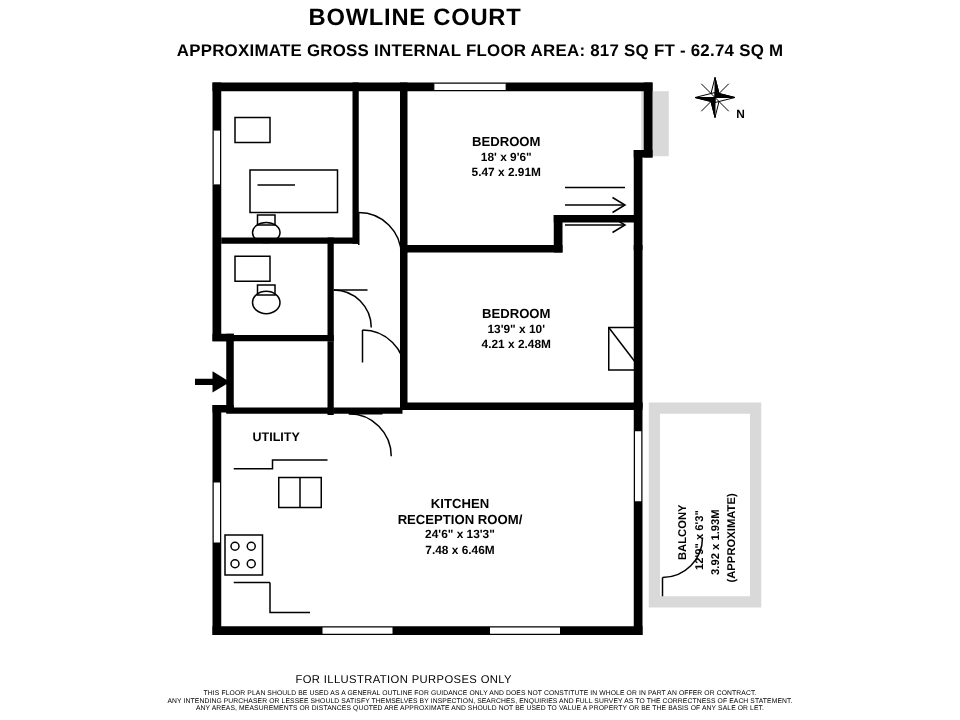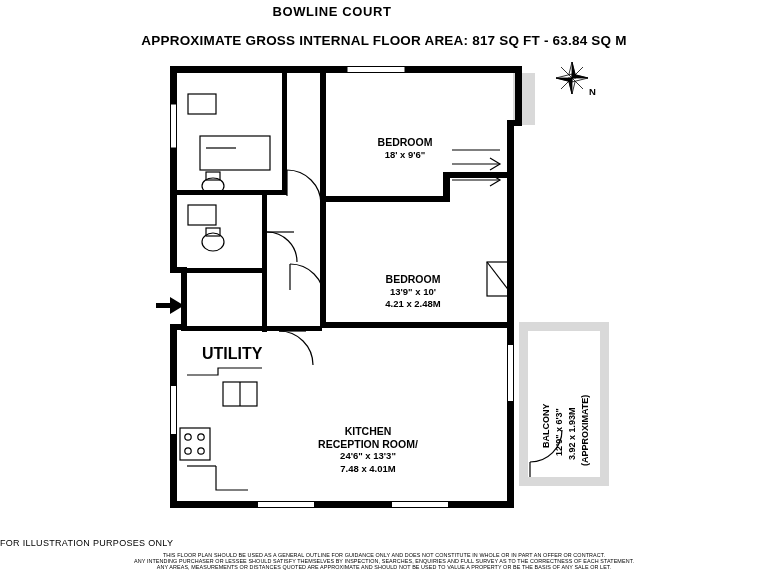--- a/index.html
+++ b/index.html
@@ -19,39 +19,40 @@
     position: relative;
     width: 768px;
     height: 576px;
   }
   .title {
     position: absolute;
     top: 4px;
     left: 0;
     width: 664px;
     text-align: center;
-    font-size: 13px;
+    font-size: 19px;
     font-weight: bold;
     letter-spacing: 0.6px;
   }
   .subtitle {
     position: absolute;
     top: 33px;
     left: 0;
     width: 768px;
     text-align: center;
     font-size: 13.5px;
     font-weight: bold;
     letter-spacing: 0.2px;
   }
   .footer-note {
     position: absolute;
     top: 538px;
     left: 0;
     width: 646px;
+    text-align: center;
     font-size: 9px;
     letter-spacing: 0.3px;
   }
   .disclaimer {
     position: absolute;
     top: 552px;
     left: 0;
     width: 768px;
     text-align: center;
     font-size: 5.4px;
@@ -77,21 +78,20 @@
     position: absolute;
     background: #d9d9d9;
   }
   .label {
     position: absolute;
     text-align: center;
     font-size: 10px;
     line-height: 12.5px;
     font-weight: bold;
     white-space: nowrap;
-    margin-top: 28px;
   }
   .label .rn { font-size: 10.5px; }
   .label .dim { font-size: 9.5px; font-weight: bold; }
   .label-left {
     position: absolute;
     font-size: 9.5px;
     font-weight: bold;
   }
   .vlabel {
     position: absolute;
@@ -109,21 +109,21 @@
     height: 576px;
     pointer-events: none;
   }
 </style>
 </head>
 <body>
 
 <div id="root">
 
   <div class="title">BOWLINE COURT</div>
-  <div class="subtitle">APPROXIMATE GROSS INTERNAL FLOOR AREA:  817 SQ FT  -  63.84 SQ M</div>
+  <div class="subtitle">APPROXIMATE GROSS INTERNAL FLOOR AREA:  817 SQ FT  -  62.74 SQ M</div>
 
   <div class="grey-fill" style="left:519px; top:322px; width:90px; height:164px;"></div>
   <div class="room-fill" style="left:528px; top:331px; width:72px; height:146px;"></div>
 
   <div class="grey-fill" style="left:513px; top:73px; width:22px; height:52px;"></div>
 
   <div class="wall" style="left:170px; top:66px; width:352px; height:7px;"></div>
 
   <div class="wall" style="left:170px; top:66px; width:7px; height:207px;"></div>
 
@@ -246,36 +246,37 @@
         <line x1="583" y1="67" x2="561" y2="89"></line>
       </g>
     </g>
   </svg>
 
   <div class="label-left" style="left:589px; top:86px;">N</div>
 
   <div class="label" style="left:325px; top:108px; width:160px;">
     <div class="rn">BEDROOM</div>
     <div class="dim">18' x 9'6"</div>
+    <div class="dim">5.47 x 2.91M</div>
   </div>
 
   <div class="label" style="left:333px; top:245px; width:160px;">
     <div class="rn">BEDROOM</div>
     <div class="dim">13'9" x 10'</div>
     <div class="dim">4.21 x 2.48M</div>
   </div>
 
   <div class="label" style="left:278px; top:397px; width:180px;">
     <div class="rn">KITCHEN</div>
     <div class="rn">RECEPTION ROOM/</div>
     <div class="dim">24'6" x 13'3"</div>
-    <div class="dim">7.48 x 4.01M</div>
-  </div>
-
-  <div class="label-left" style="left:202px; top:345px; font-size:16px;">UTILITY</div>
+    <div class="dim">7.48 x 6.46M</div>
+  </div>
+
+  <div class="label-left" style="left:202px; top:345px; font-size:10px;">UTILITY</div>
 
   <div class="vlabel" style="left:541px; top:448px;">BALCONY</div>
   <div class="vlabel" style="left:554px; top:456px;">12'9" x 6'3"</div>
   <div class="vlabel" style="left:567px; top:460px;">3.92 x 1.93M</div>
   <div class="vlabel" style="left:580px; top:466px;">(APPROXIMATE)</div>
 
   <div class="footer-note">FOR ILLUSTRATION PURPOSES ONLY</div>
   <div class="disclaimer">
     <div>THIS FLOOR PLAN SHOULD BE USED AS A GENERAL OUTLINE FOR GUIDANCE ONLY AND DOES NOT CONSTITUTE IN WHOLE OR IN PART AN OFFER OR CONTRACT.</div>
     <div>ANY INTENDING PURCHASER OR LESSEE SHOULD SATISFY THEMSELVES BY INSPECTION, SEARCHES, ENQUIRIES AND FULL SURVEY AS TO THE CORRECTNESS OF EACH STATEMENT.</div>

